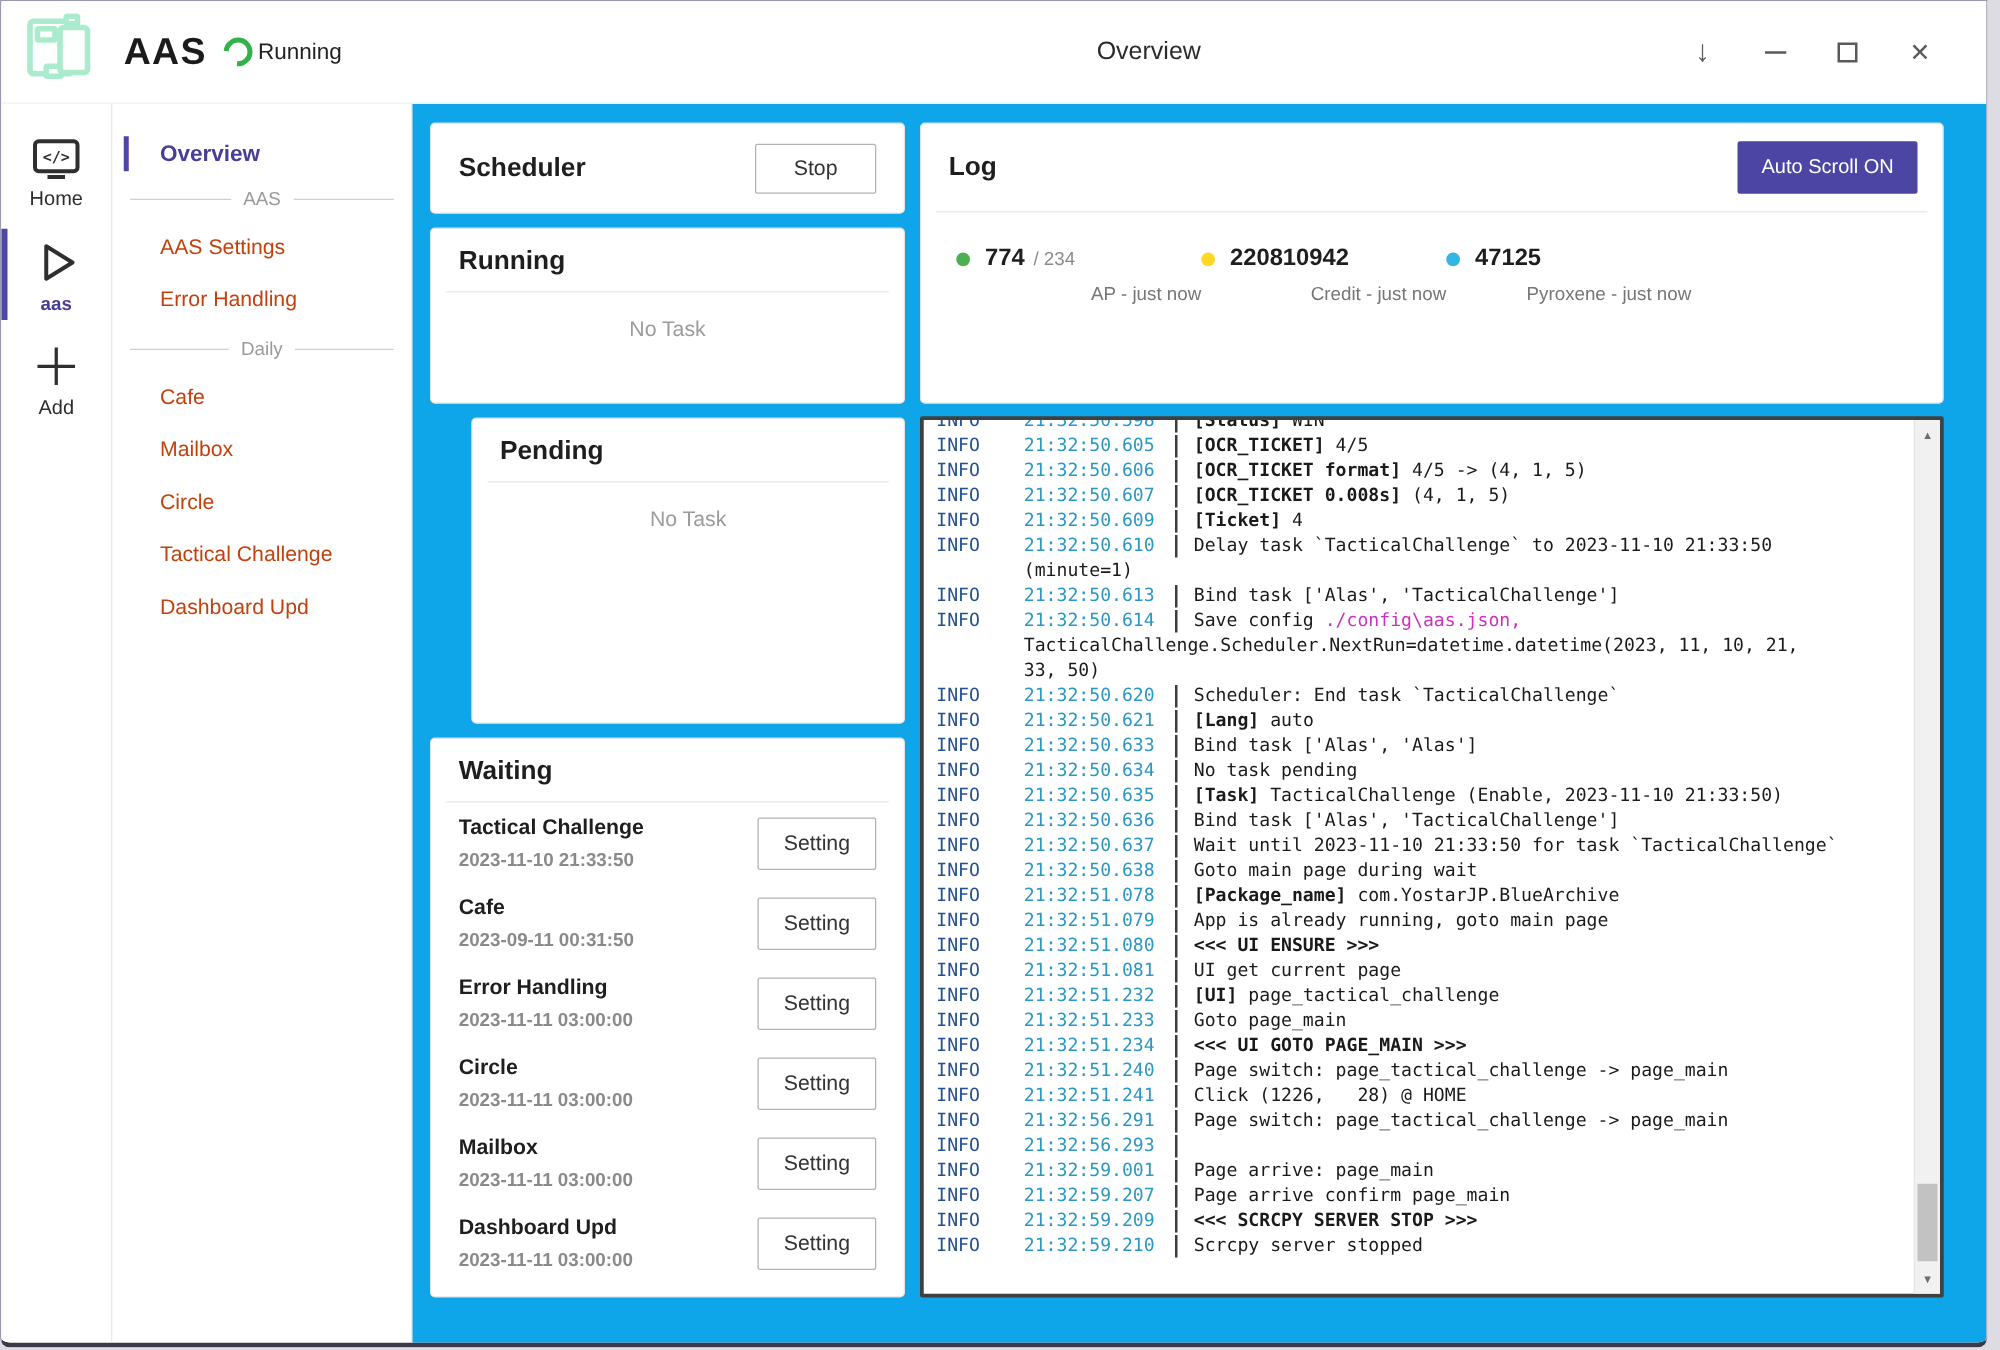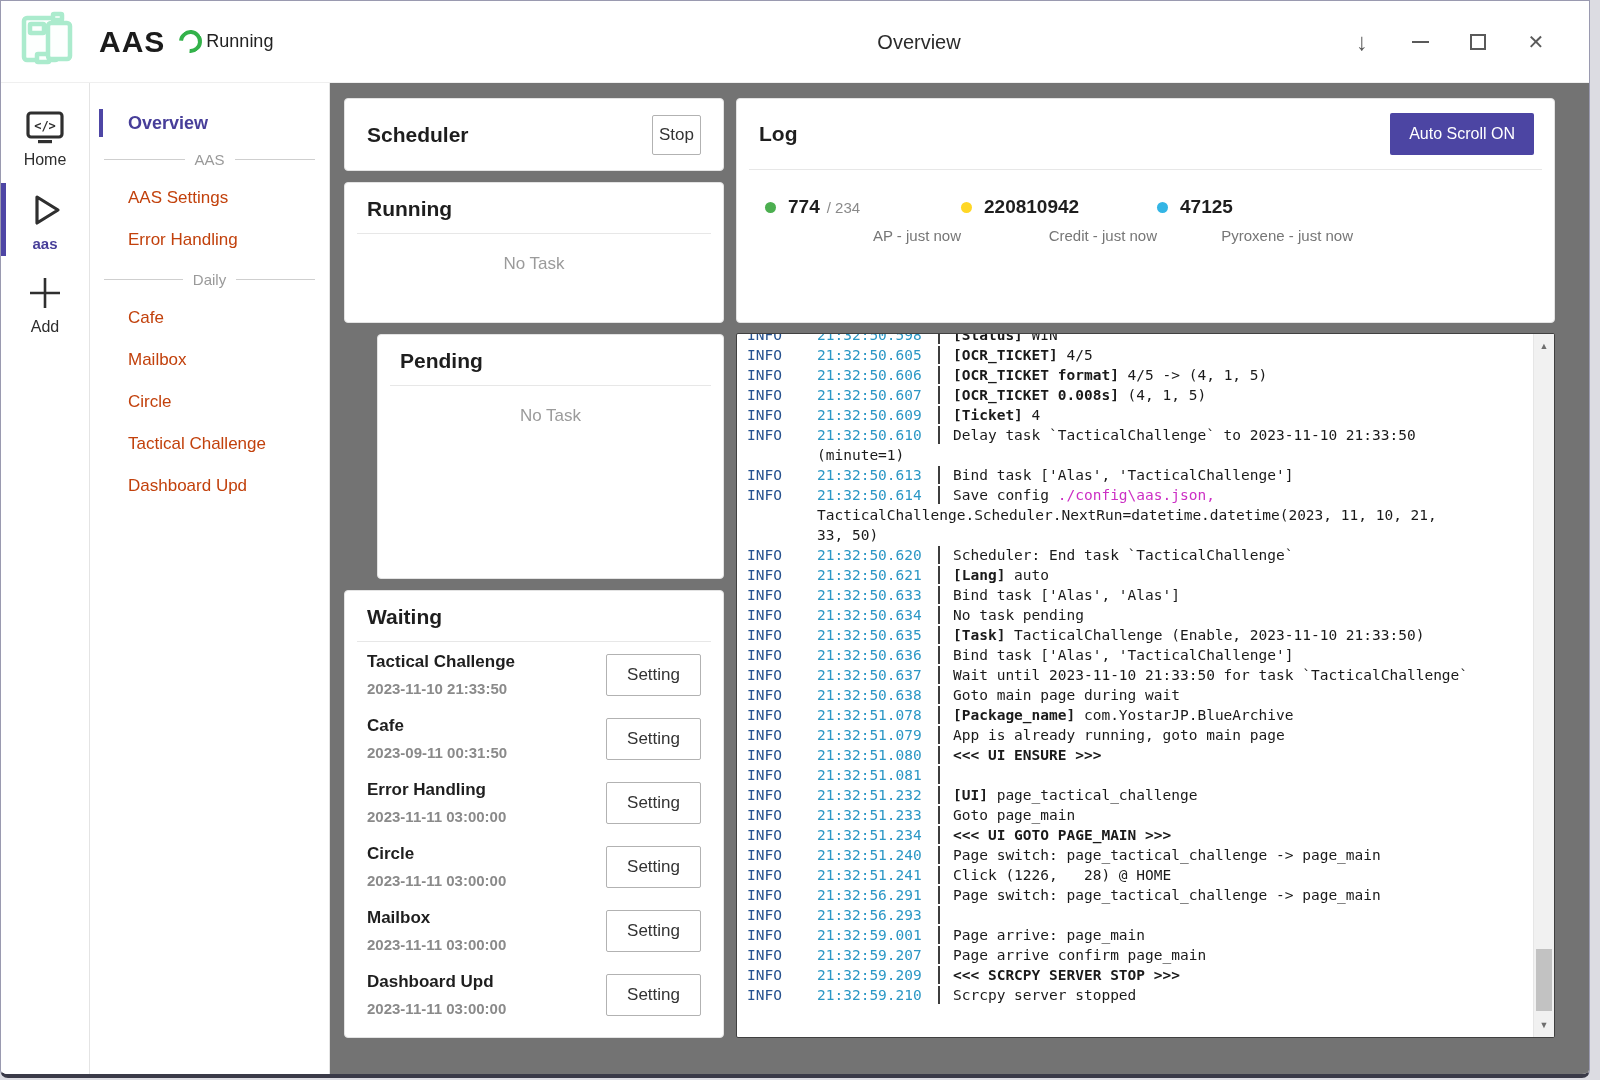--- a/index.html
+++ b/index.html
@@ -35,30 +35,30 @@
   
   .nav { width:240px; border-right:1px solid #e4e4e4; padding-top:22px; background:#fff; }
   .nav-link { height:42px; display:flex; align-items:center; padding-left:38px; font-size:17px; color:#c2410c; position:relative; cursor:default; }
   .nav-link.active { height:36px; color:#473e99; font-weight:700; font-size:18px; }
   .nav-bar { position:absolute; left:9px; top:4px; bottom:4px; width:4px; background:#4e46a5; }
   .nav-divider { height:34px; display:flex; align-items:center; padding:0 14px; margin:1px 0; }
   .nav-divider .dline { flex:1; height:1px; background:#cfcfcf; }
   .nav-divider .dtext { padding:0 10px; font-size:15px; color:#9a9a9a; }
 
   
-  .main { flex:1; background:#737373; padding:15px 34px 37px 14px; display:flex; gap:12px; overflow:hidden; }
+  .main { flex:1; background:#0ea5e9; padding:15px 34px 37px 14px; display:flex; gap:12px; overflow:hidden; }
   .card { background:#fff; border:1px solid #e3e3e3; border-radius:4px; }
   .card-title { font-size:21px; font-weight:600; color:#1e1e1e; }
   .card-divider { border-top:1px solid #e7e7e7; margin:0 12px; }
   .btn { background:#fff; border:1px solid #b2b2b2; border-radius:2px; font-size:17px; color:#333;
          font-family:"Liberation Sans", sans-serif; cursor:default; }
 
   .left-col { width:380px; display:flex; flex-direction:column; gap:11px; }
   .scheduler-card { height:73px; display:flex; align-items:center; justify-content:space-between; padding:0 22px; }
-  .stop-btn { padding:9px 6px; }
+  .stop-btn { padding:9px 30px; }
   .panel-card { padding-top:14px; }
   .panel-card .card-title { margin:0 22px 12px; }
   .running-card { height:141px; }
   .pending-card { height:245px;margin-left:33px; }
   .no-task { text-align:center; color:#9b9b9b; font-size:17px; margin-top:20px; }
 
   .waiting-card { flex:1; overflow:hidden; }
   .wait-row { display:flex; align-items:center; justify-content:space-between; padding:10px 22px 9px; }
   .wait-name { font-size:17px; font-weight:700; color:#1e1e1e; }
   .wait-time { font-size:15px; font-weight:600; color:#8a8a8a; margin-top:8px; }
@@ -71,21 +71,21 @@
                     font-family:"Liberation Sans", sans-serif; cursor:default; }
   .stats { display:flex; margin:26px 0 0 28px;text-align:right; }
   .stat { width:196px; }
   .stat-top { display:flex; align-items:center; }
   .dot { width:11px; height:11px; border-radius:50%; display:inline-block; }
   .stat-val { font-size:19px; font-weight:700; color:#1e1e1e; margin-left:12px; }
   .stat-suf { font-size:15px; color:#8a8a8a; margin-left:7px; }
   .stat-label { font-size:15px; color:#767676; margin:9px 0 0 23px; }
 
   
-  .console { flex:1; position:relative; background:#fff; border:1px solid #404040; border-radius:2px; overflow:hidden; }
+  .console { flex:1; position:relative; background:#fff; border:3px solid #404040; border-radius:2px; overflow:hidden; }
   .log-lines { position:absolute; left:0; top:-9px; right:21px; font-family:"DejaVu Sans Mono", monospace; font-size:14.5px; }
   .log-row { display:grid; grid-template-columns:80px 112px 24px 1fr; line-height:20px; color:#1a1a1a; }
   .log-row .lv { padding-left:10px; color:#25518f; white-space:pre; }
   .log-row .tm { color:#2b97c5; white-space:pre; }
   .log-row .pp { border-left:2px solid #3d3d3d; margin:1px 0 1px 9px; }
   .log-row .msg { white-space:pre; }
   .log-row .msg.cont { grid-column:2 / 5; }
   .log-row .bold { font-weight:700; }
   .log-row .path { color:#cc2fc4; }
 
@@ -426,20 +426,21 @@
               <div class="log-row">
                 <span class="lv">INFO</span>
                 <span class="tm">21:32:51.080</span>
                 <span class="pp"></span>
                 <span class="msg"><span class="bold">&lt;&lt;&lt; UI ENSURE &gt;&gt;&gt;</span></span>
               </div>
               <div class="log-row">
                 <span class="lv">INFO</span>
                 <span class="tm">21:32:51.081</span>
                 <span class="pp"></span>
+                <span class="msg"><span>UI get current page</span></span>
               </div>
               <div class="log-row">
                 <span class="lv">INFO</span>
                 <span class="tm">21:32:51.232</span>
                 <span class="pp"></span>
                 <span class="msg"><span class="bold">[UI]</span><span> page_tactical_challenge</span></span>
               </div>
               <div class="log-row">
                 <span class="lv">INFO</span>
                 <span class="tm">21:32:51.233</span>

